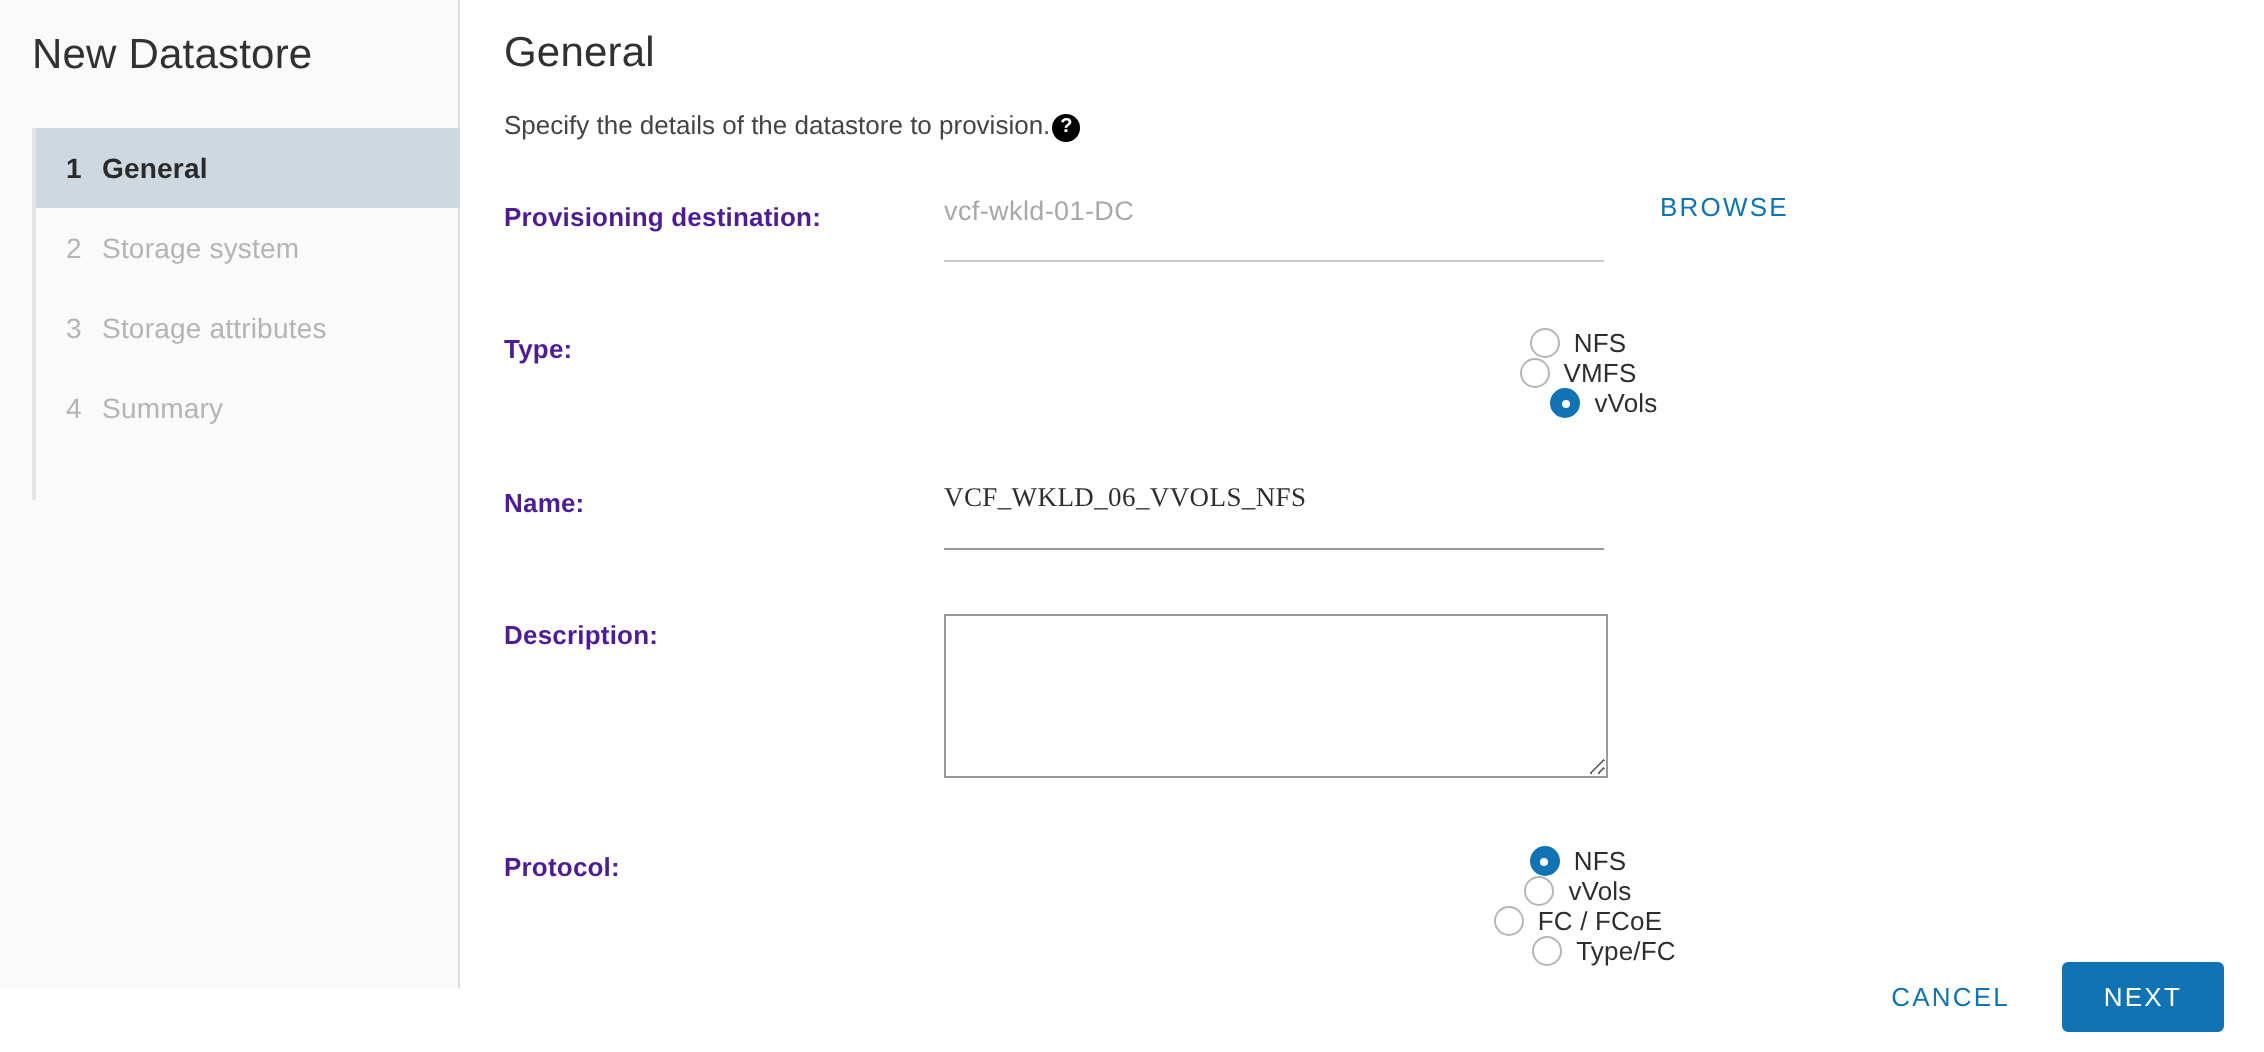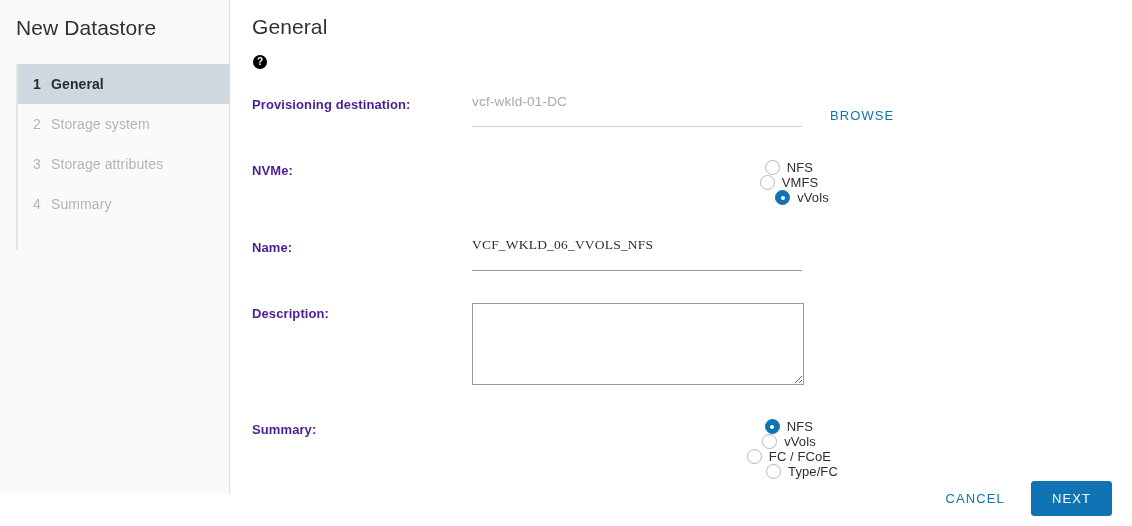--- a/index.html
+++ b/index.html
@@ -167,21 +167,21 @@
   }
   .line-input.name-input {
     border-bottom: 1px solid #999999;
     color: #2e2e2e;
     font-family: Liberation Serif, serif;
   }
 
   .browse-link {
     position: absolute;
     left: 358px;
-    top: 16px;
+    top: 0px;
     font-size: 13px;
     color: #0f73b4;
     letter-spacing: 1.1px;
     font-weight: 400;
     cursor: pointer;
     text-decoration: none;
     white-space: nowrap;
   }
 
   
@@ -319,35 +319,36 @@
         <span>Summary</span>
       </div>
     </div>
   </div>
 
   <div class="main">
 
     <div class="page-title">General</div>
 
     <div class="page-subtitle">
+      <span>Specify the details of the datastore to provision.</span>
       <span class="help-icon">?</span>
     </div>
 
     <div class="form">
 
       <div class="form-row row-dest">
         <div class="form-label">Provisioning destination:</div>
         <div class="field-col">
           <input class="line-input readonly-dest" type="text" placeholder="vcf-wkld-01-DC" style="">
           <span class="browse-link">BROWSE</span>
         </div>
       </div>
 
       <div class="form-row row-type">
-        <div class="form-label">NVMe:</div>
+        <div class="form-label">Type:</div>
         <div class="field-col">
           <div class="radio-group">
             <div class="radio-item">
               <span class="radio-dot"></span>
               <span class="radio-label">NFS</span>
             </div>
             <div class="radio-item">
               <span class="radio-dot"></span>
               <span class="radio-label">VMFS</span>
             </div>
@@ -367,21 +368,21 @@
       </div>
 
       <div class="form-row row-desc">
         <div class="form-label">Description:</div>
         <div class="field-col">
           <textarea class="desc-area" placeholder="" style=""></textarea>
         </div>
       </div>
 
       <div class="form-row row-proto">
-        <div class="form-label">Summary:</div>
+        <div class="form-label">Protocol:</div>
         <div class="field-col">
           <div class="radio-group">
             <div class="radio-item checked">
               <span class="radio-dot"></span>
               <span class="radio-label">NFS</span>
             </div>
             <div class="radio-item">
               <span class="radio-dot"></span>
               <span class="radio-label">vVols</span>
             </div>

